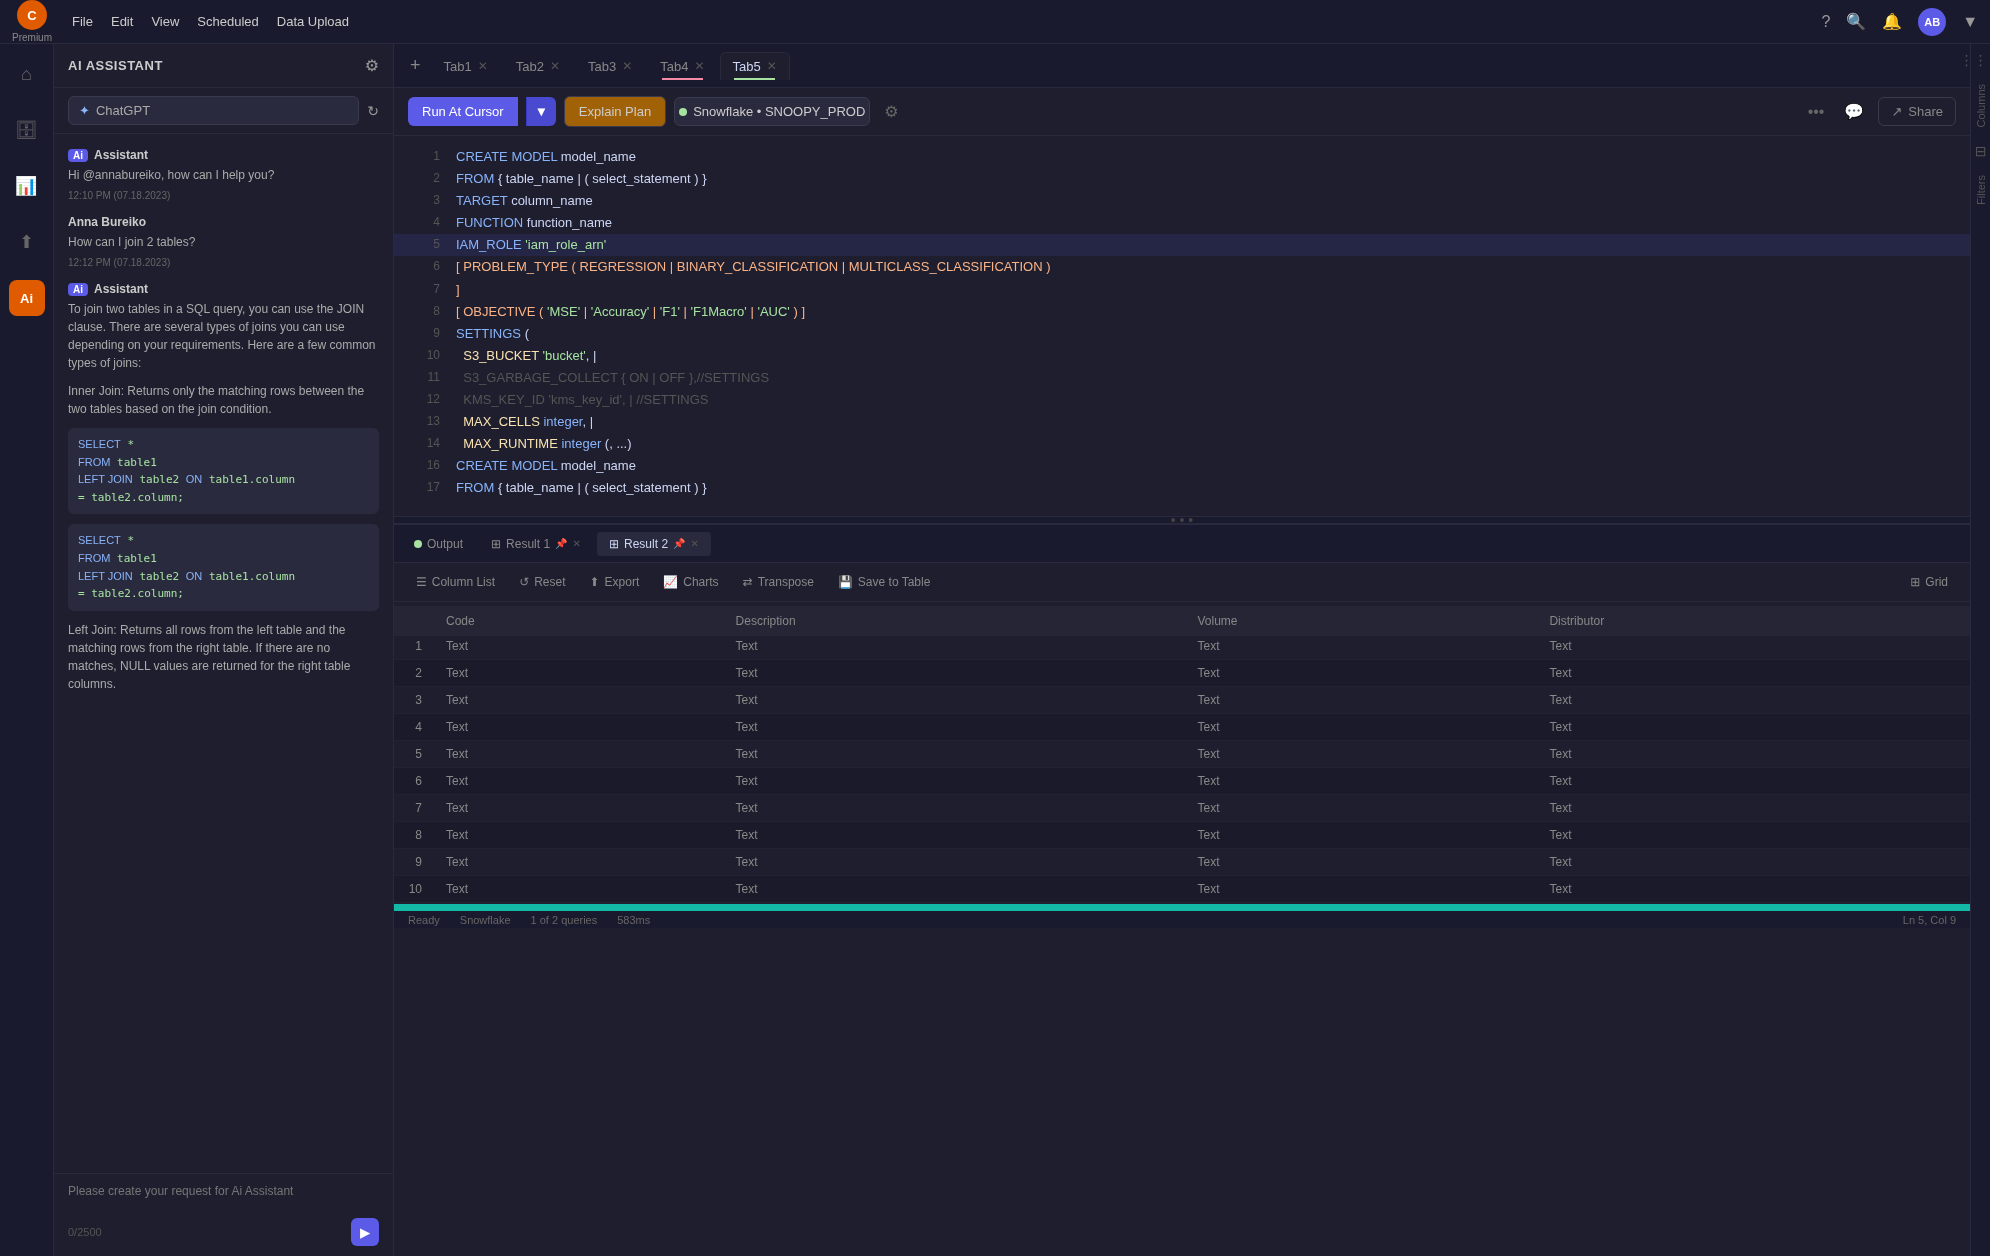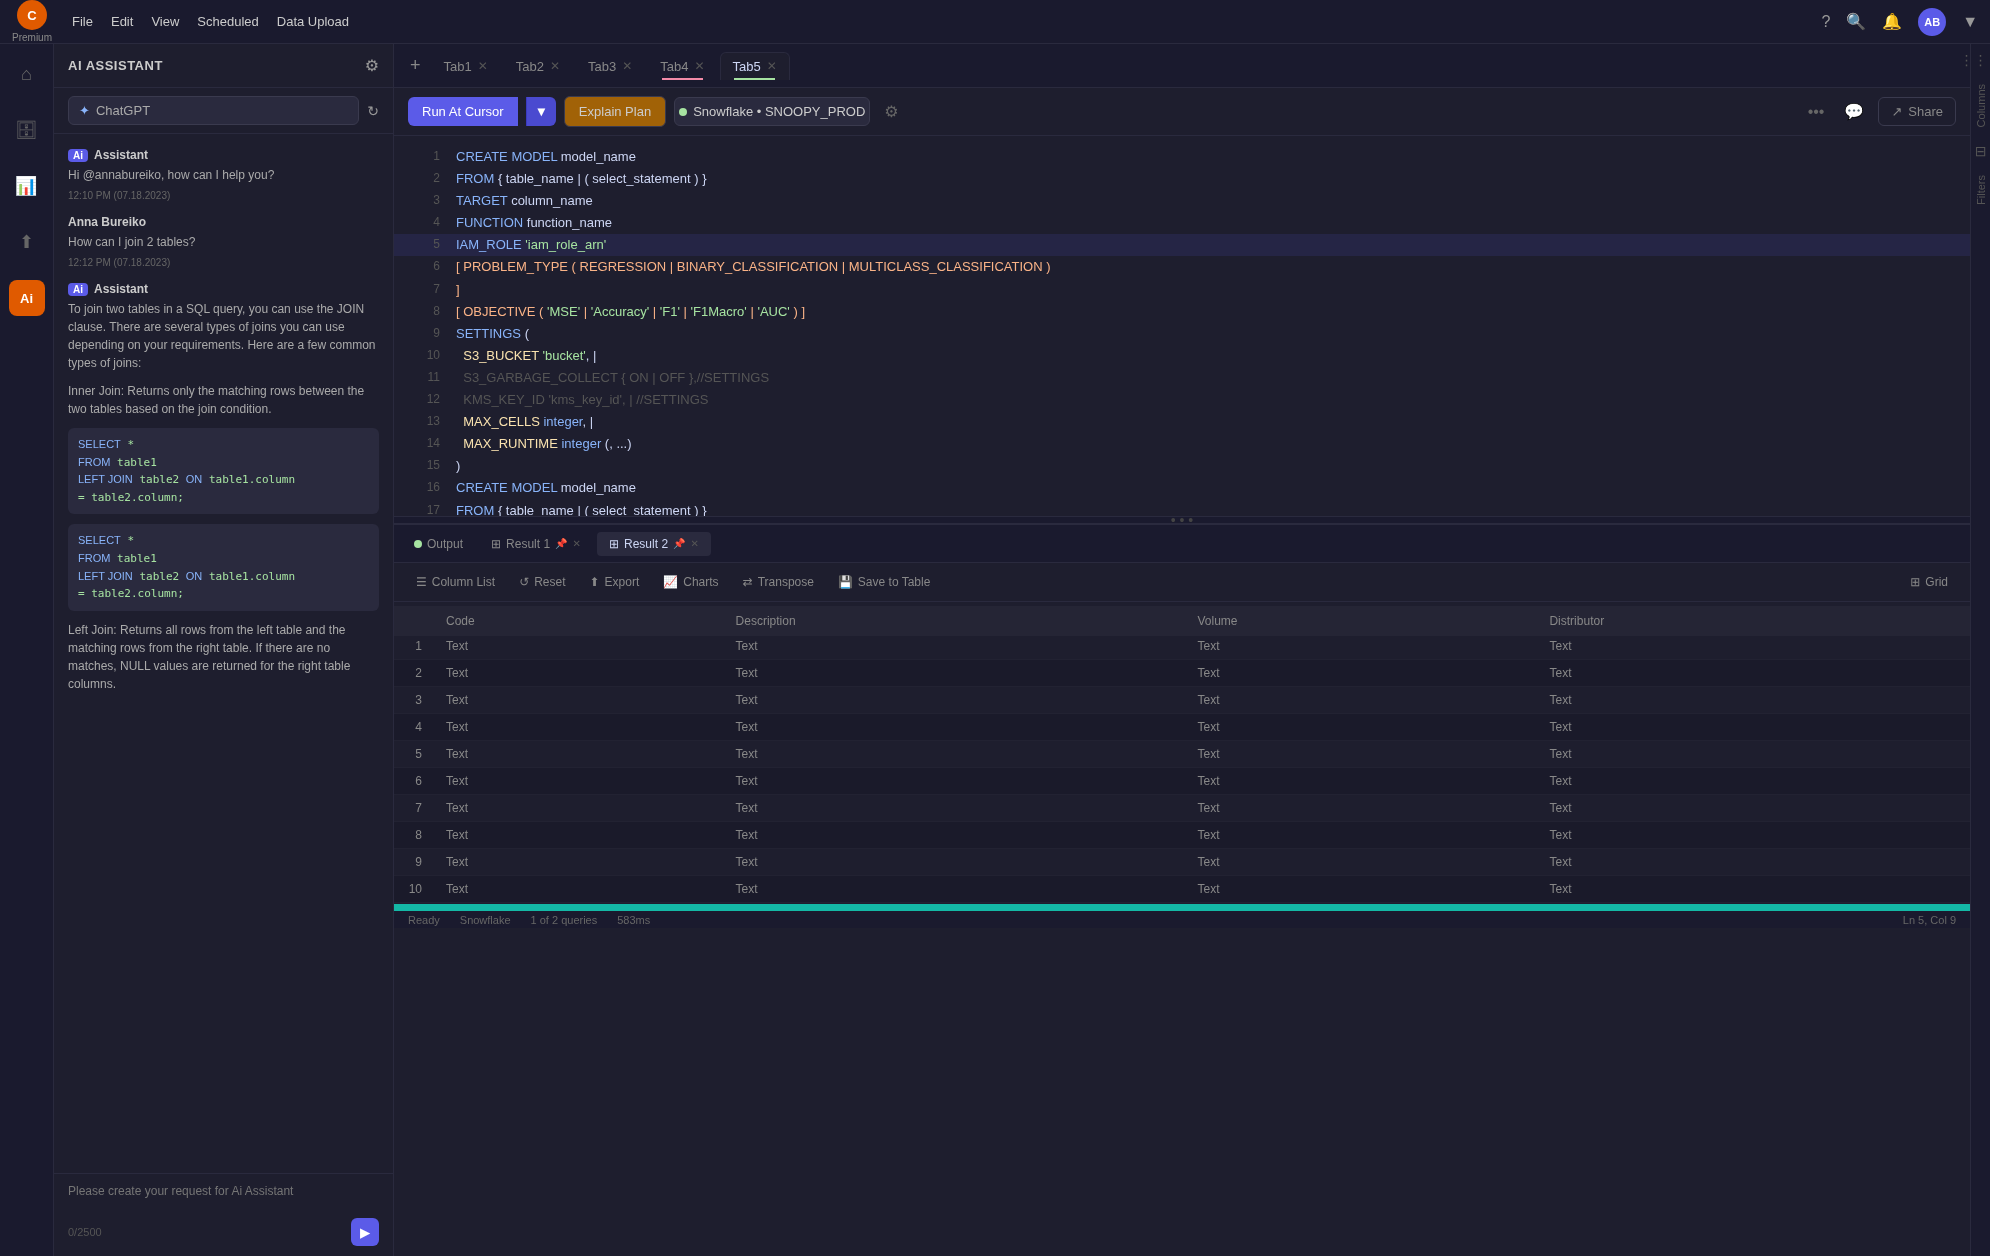--- a/index.html
+++ b/index.html
@@ -347,24 +347,20 @@
       </div>
       <div class="code-line">
         <span class="line-num">13</span>
         <span class="code-text">  <span class="kw-yellow">MAX_CELLS </span><span class="kw-blue">integer</span>, |</span>
       </div>
       <div class="code-line">
         <span class="line-num">14</span>
         <span class="code-text">  <span class="kw-yellow">MAX_RUNTIME </span><span class="kw-blue">integer</span> (, ...)</span>
       </div>
       <div class="code-line">
-        <span class="line-num">15</span>
-        <span class="code-text">)</span>
-      </div>
-      <div class="code-line">
         <span class="line-num">16</span>
         <span class="code-text"><span class="kw-blue">CREATE MODEL </span>model_name</span>
       </div>
       <div class="code-line">
         <span class="line-num">17</span>
         <span class="code-text"><span class="kw-blue">FROM</span> { table_name | ( select_statement ) }</span>
       </div>
 
     </div>
 

